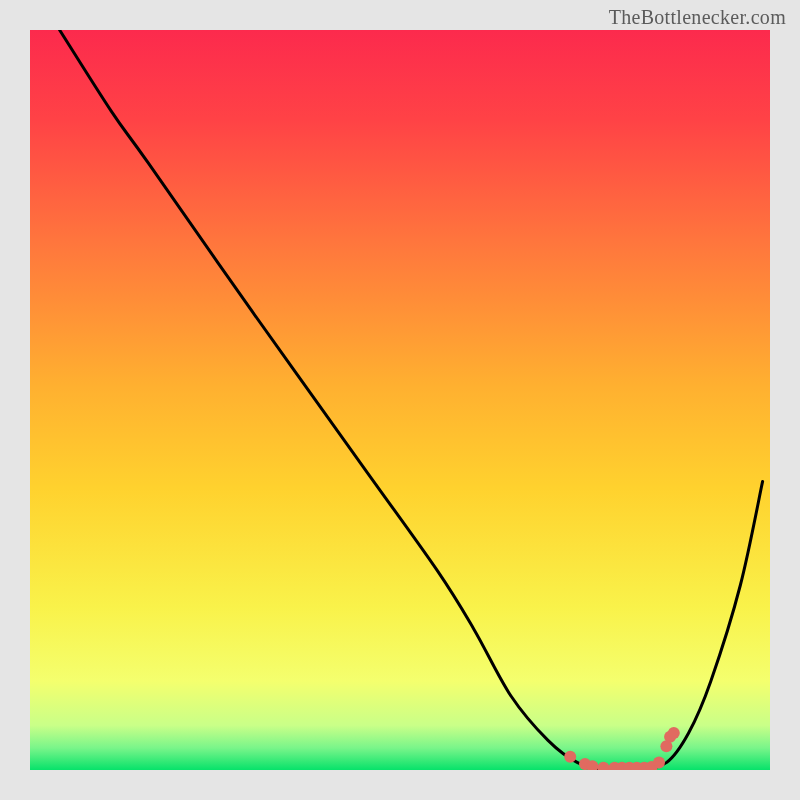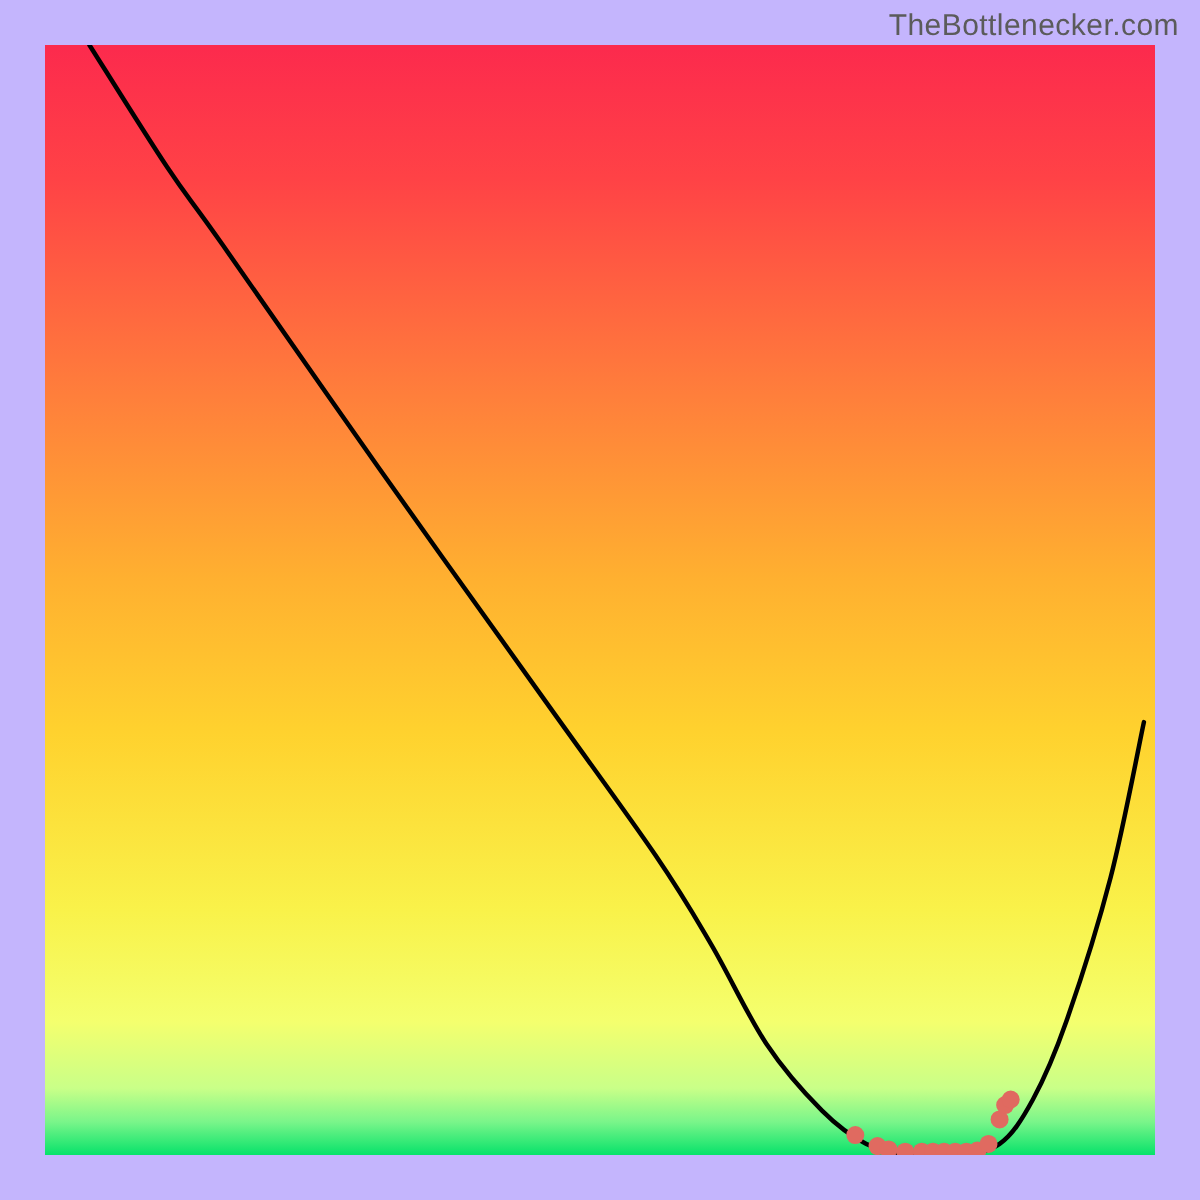--- a/index.html
+++ b/index.html
@@ -8,21 +8,22 @@
     width: 800px;
     height: 800px;
     background: #000;
     overflow: hidden;
     font-family: Arial, Helvetica, sans-serif;
   }
   .frame {
     position: relative;
     width: 800px;
     height: 800px;
-    background: #c4b5fd;
+    background: #e5e5e5;
+    font-family: Liberation Serif, serif;
   }
   .watermark {
     position: absolute;
     top: 6px;
     right: 14px;
     color: #5b5b5b;
     font-size: 20px;
     font-weight: 500;
     letter-spacing: 0.3px;
     z-index: 20;

